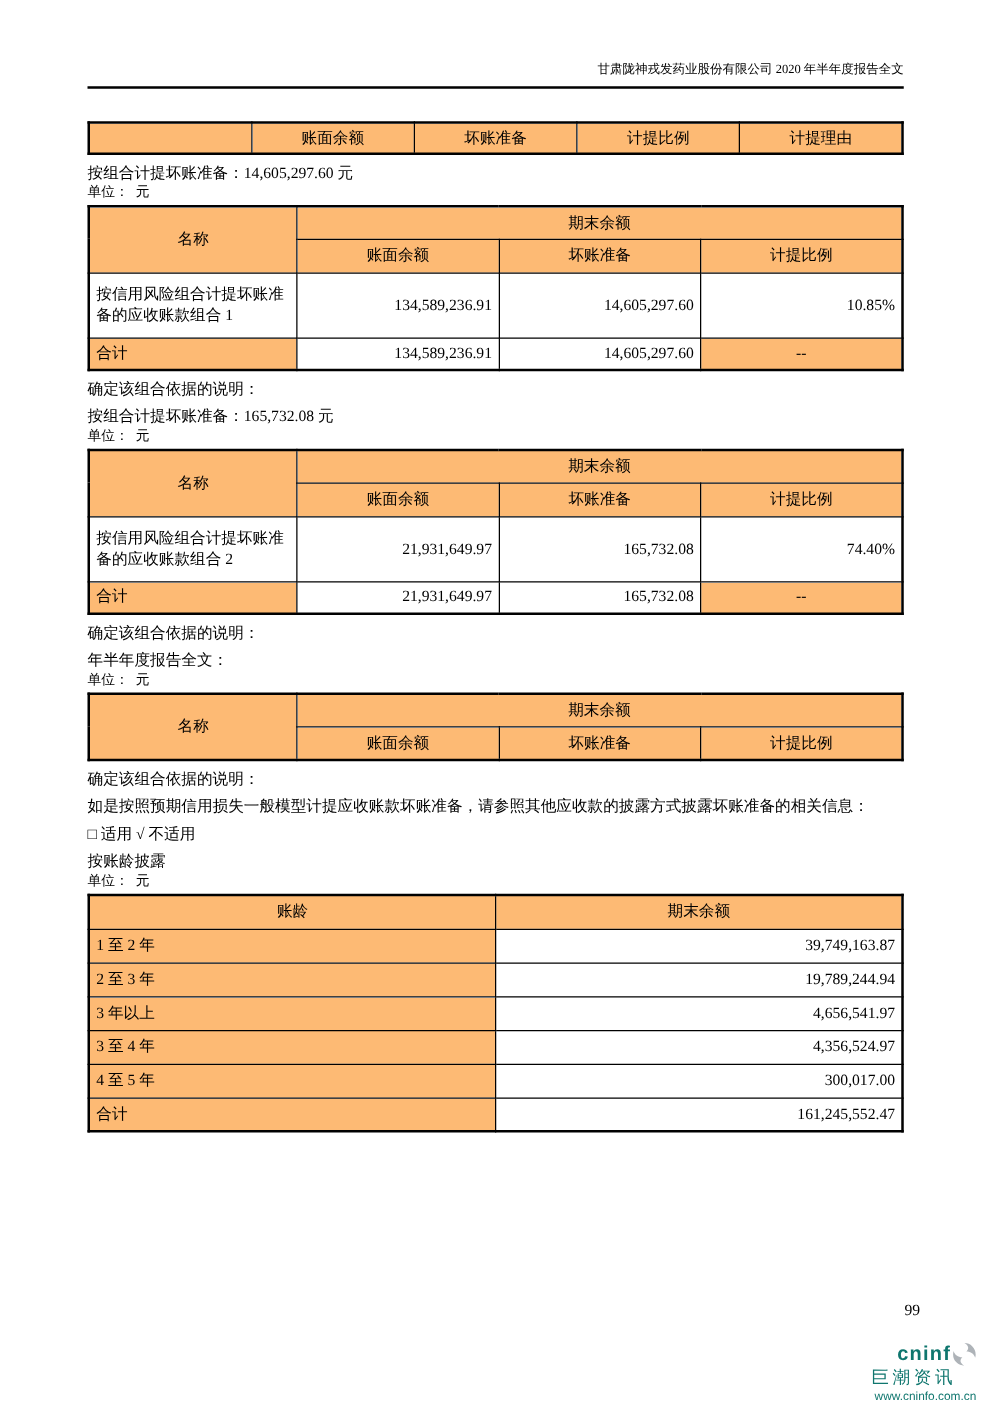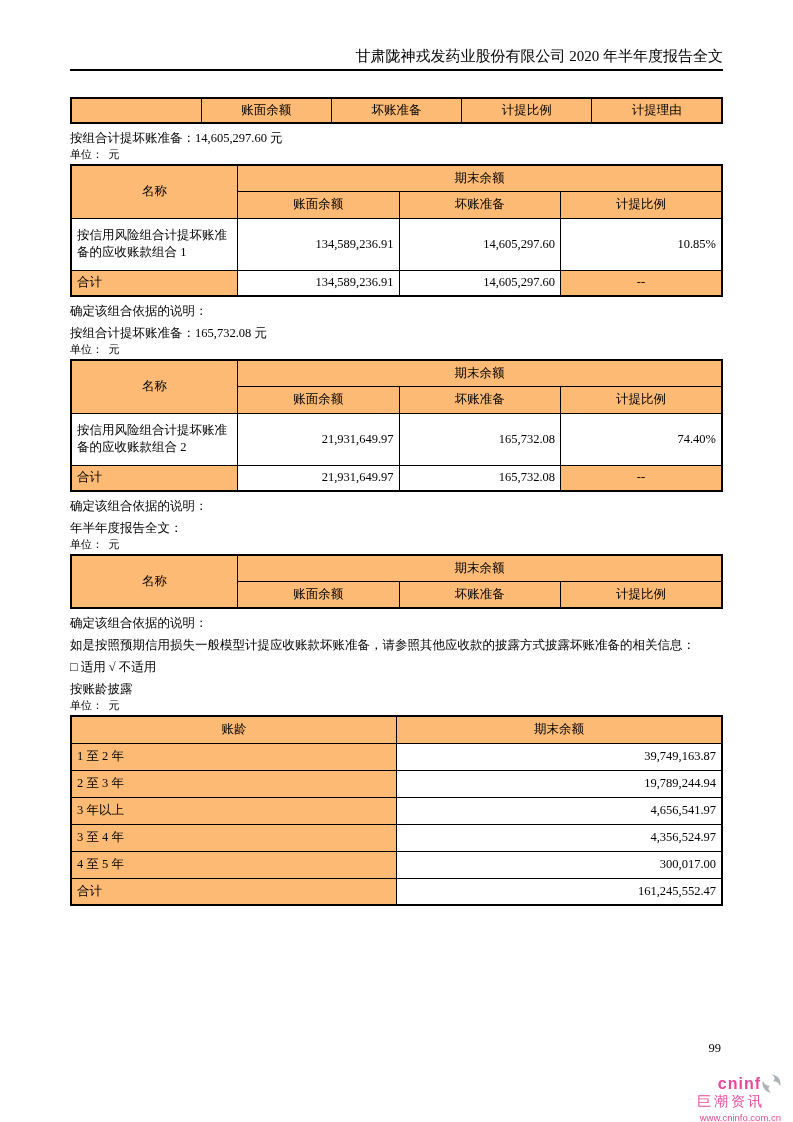--- a/index.html
+++ b/index.html
@@ -4,21 +4,21 @@
 <style>
   html,body { margin:0; padding:0; background:#ffffff; }
   .page {
     position:relative; width:793px; height:1122px; background:#fff;
     font-family:"Liberation Serif","DejaVu Serif",serif; color:#000;
     overflow:hidden; margin:0 auto;
   }
   .content { margin:0 70px; width:653px; }
   .doc-header {
     padding-top:48px; padding-bottom:5px; border-bottom:2px solid #000;
-    text-align:right; font-size:15px; line-height:16px;
+    text-align:right; font-size:10px; line-height:16px;
   }
   p.doc { font-size:12.5px; line-height:16px; margin:6px 0 0 0; }
   p.unit { margin:0 0 2px 0; white-space:pre; font-size:11px; line-height:16px; }
   table.tbl {
     border-collapse:collapse; width:100%; table-layout:fixed;
     border:2px solid #000; font-size:12.5px; margin-top:2px;
   }
   table.tbl td {
     border:1px solid #000; padding:1px 5px; vertical-align:middle; line-height:17px;
     overflow:hidden;
@@ -26,24 +26,24 @@
   table.toptbl { margin-top:26px; }
   .gray { background:#fdba74; }
   .c { text-align:center; }
   .num { text-align:right; }
   .namecell { text-align:left; padding-left:4px; }
   tr.rh26 { height:26px; }
   tr.rh27 { height:27px; }
   tr.rh52 { height:52px;padding-left:12px; }
   tr.rh25 { height:25px; }
   td.indent { padding-left:18px; }
-  .page-num { position:absolute; top:1041px; right:72px; font-size:12.5px; }
+  .page-num { position:absolute; top:1041px; right:57px; font-size:12.5px; }
   .logo {
     position:absolute; top:1074px; right:12px; width:94px;
-    color:#ec4899; font-family:"Liberation Sans",sans-serif; text-align:right;
+    color:#0f766e; font-family:"Liberation Sans",sans-serif; text-align:right;
   }
   .logo-row { display:flex; align-items:center; justify-content:flex-end; gap:1px; }
   .logo-word { font-size:16px; font-weight:bold; letter-spacing:1px; line-height:16px; }
   .logo-cn { font-size:14px; letter-spacing:3px; margin-top:0; padding-right:16px;font-family:Liberation Mono, monospace; }
   .logo-url { font-size:9.5px; margin-top:1px; letter-spacing:0; white-space:nowrap; }
 </style>
 </head>
 <body>
 
 <div class="page">

